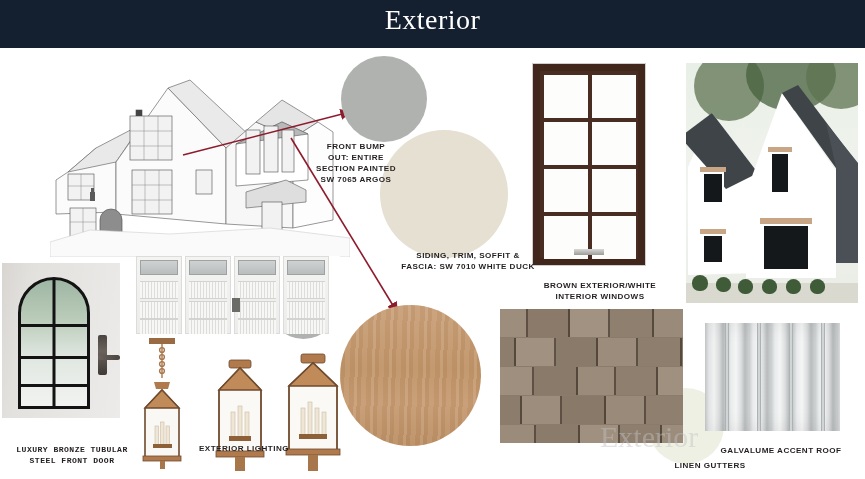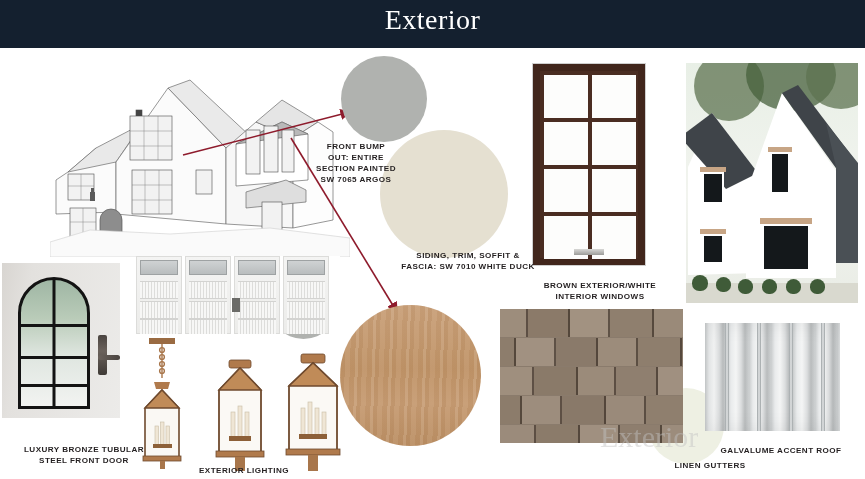--- a/index.html
+++ b/index.html
@@ -451,24 +451,24 @@
 SECTION PAINTED
 SW 7065 ARGOS</div>
 
   <div class="cap" style="left:380px;top:250px;width:176px;">SIDING, TRIM, SOFFIT &amp;
 FASCIA: SW 7010 WHITE DUCK</div>
 
   <div class="cap" style="left:512px;top:280px;width:176px;">BROWN EXTERIOR/WHITE
 INTERIOR WINDOWS</div>
 
 
-  <div class="cap" style="left:14px;top:444px;width:140px;">LUXURY BRONZE TUBULAR
+  <div class="cap" style="left:2px;top:444px;width:140px;font-family:Liberation Mono, monospace;">LUXURY BRONZE TUBULAR
 STEEL FRONT DOOR</div>
 
-  <div class="cap" style="left:176px;top:465px;width:136px;">EXTERIOR LIGHTING</div>
+  <div class="cap" style="left:176px;top:443px;width:136px;">EXTERIOR LIGHTING</div>
 
 
 
   <div class="cap" style="left:662px;top:460px;width:96px;">LINEN GUTTERS</div>
 
   <div class="cap" style="left:706px;top:445px;width:150px;">GALVALUME ACCENT ROOF</div>
 
 </div>
 
 </body></html>

